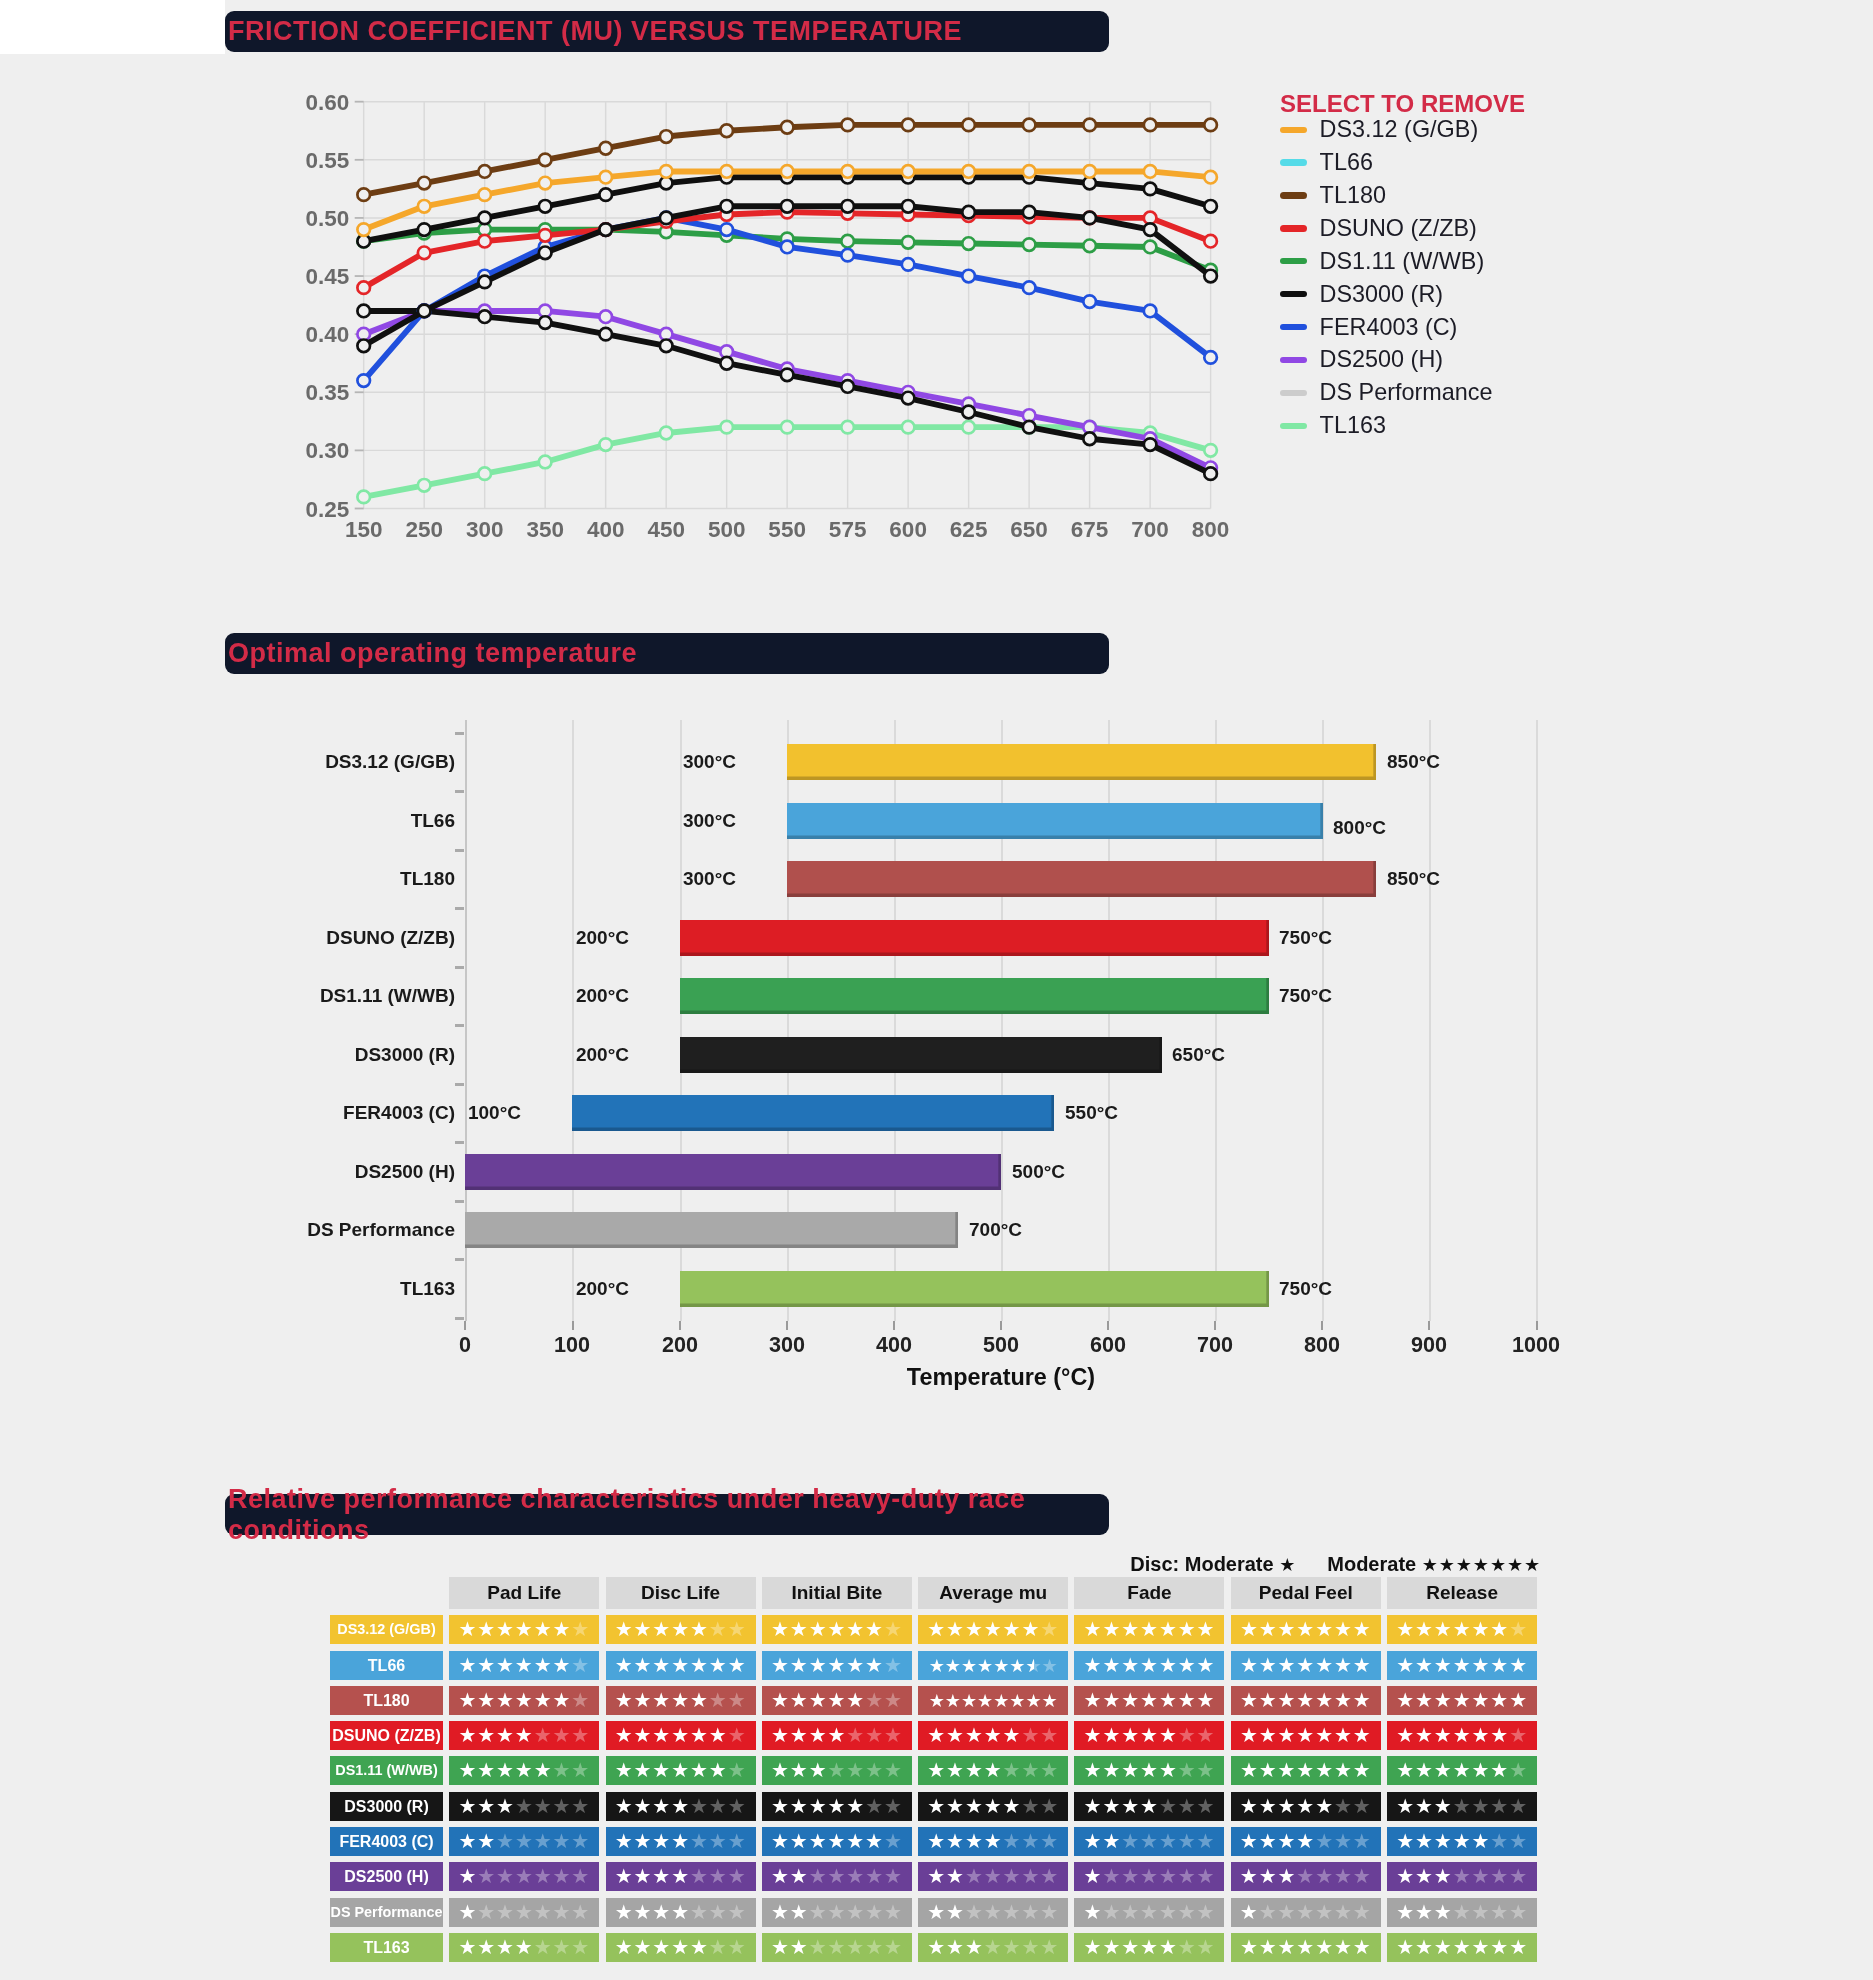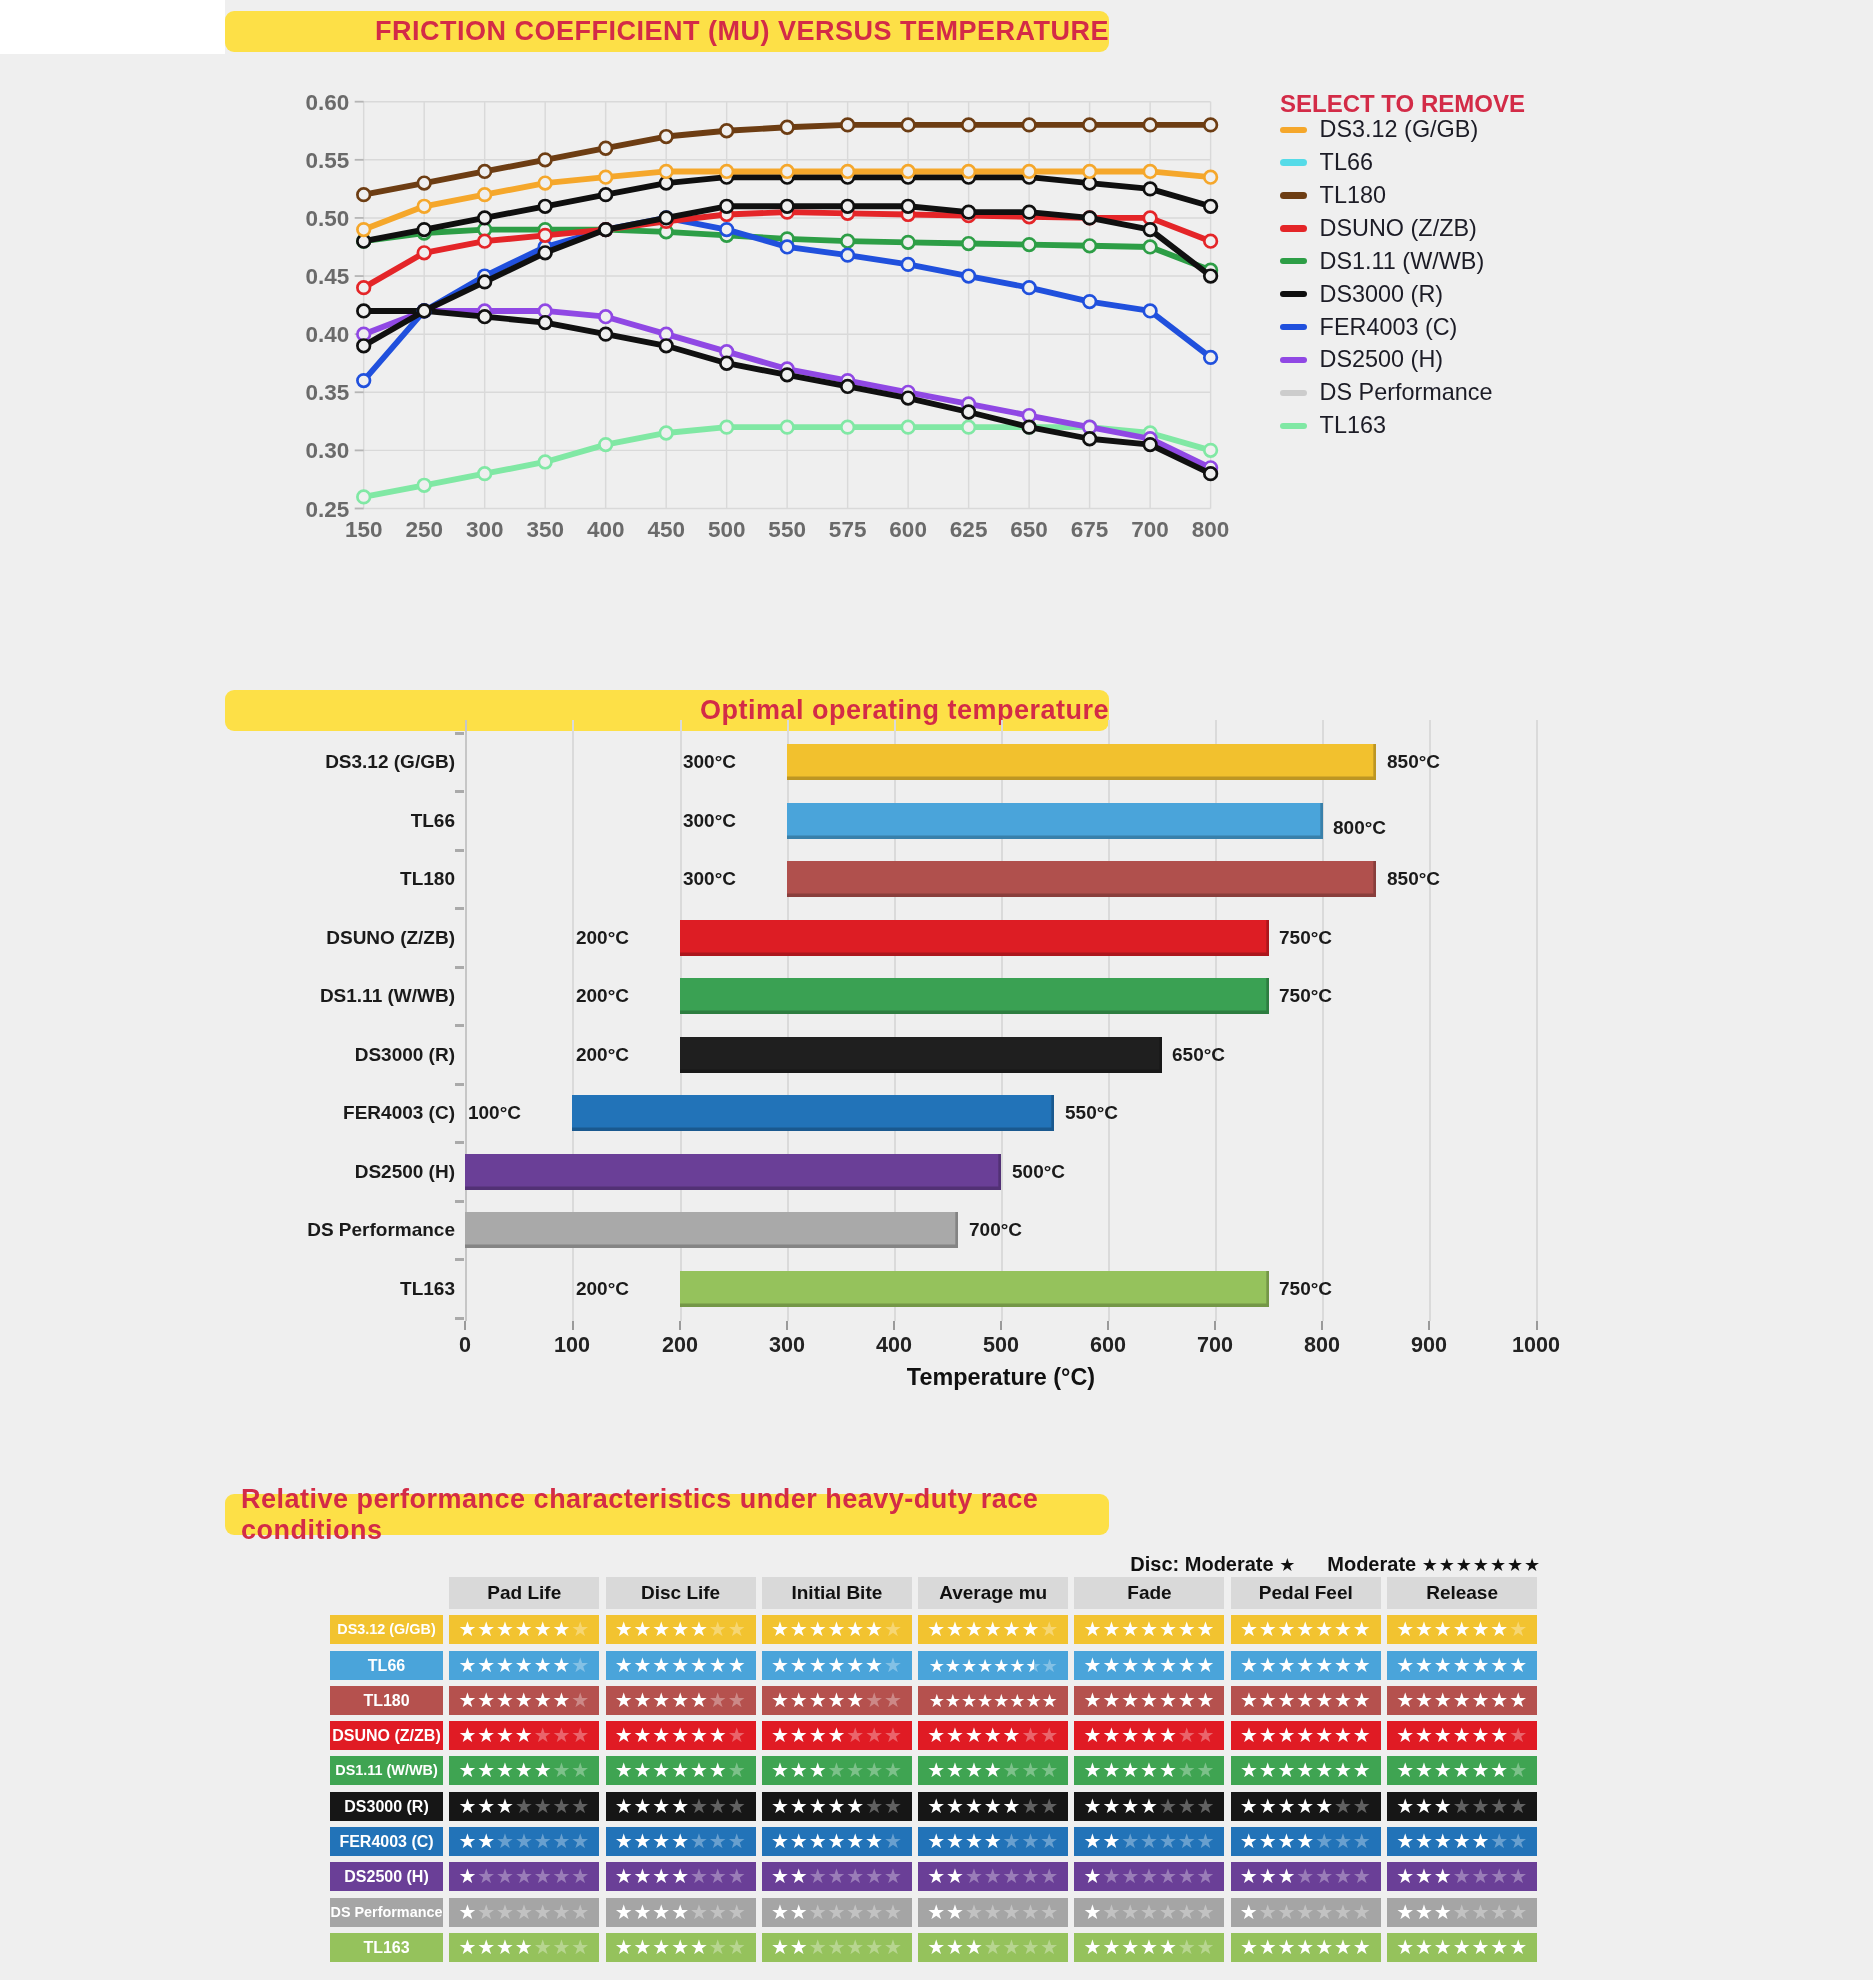--- a/index.html
+++ b/index.html
@@ -1,21 +1,21 @@
 <!DOCTYPE html>
 <html style="font-size:14.4px"><head>
 <meta charset="utf-8">
 <style>
   * { margin:0; padding:0; box-sizing:border-box; }
   html,body { width:1874px; height:1980px; background:#efefef; font-family:"Liberation Sans",sans-serif; position:relative; overflow:hidden; }
   .corner-white { position:absolute; left:0; top:0; width:225px; height:54px; background:#ffffff; }
-  .banner { position:absolute; left:225px; width:884px; height:41px; background:#fde047; border-radius:9px; display:flex; align-items:center; padding-left:16px;justify-content:flex-end; }
+  .banner { position:absolute; left:225px; width:884px; height:41px; background:#0f172a; border-radius:9px; display:flex; align-items:center; padding-left:3px; }
   .banner h2 { font-size:27px; font-weight:800; color:#d32b47; letter-spacing:0.5px; }
   #banner1 { top:10.8px; }
-  #banner2 { top:690px; }
+  #banner2 { top:633px; }
   #banner3 { top:1494px; }
   #line-chart-svg { position:absolute; left:0; top:0; width:1874px; height:630px; pointer-events:none; }
   .legend { position:absolute; left:1280px; top:90px; width:297px; }
   .legend-title { font-size:24px; font-weight:800; color:#d32b47; }
   .legend-item { display:flex; align-items:center; height:23.4px; margin-bottom:9.5px; cursor:pointer; }
   .legend-swatch { width:27px; height:6.3px; border-radius:3.6px; margin-right:12.6px; flex:0 0 auto; }
   .legend-label { font-size:23.4px; color:#1c1c26; }
   #bar-chart { position:absolute; left:0; top:702px; width:1874px; height:702px; }
   .grid-v { position:absolute; width:1.8px; background:#dadada; top:18px; height:601px; }
   .bar-axis-line { position:absolute; width:1.8px; background:#c6c6c6; top:18px; height:601px; }

